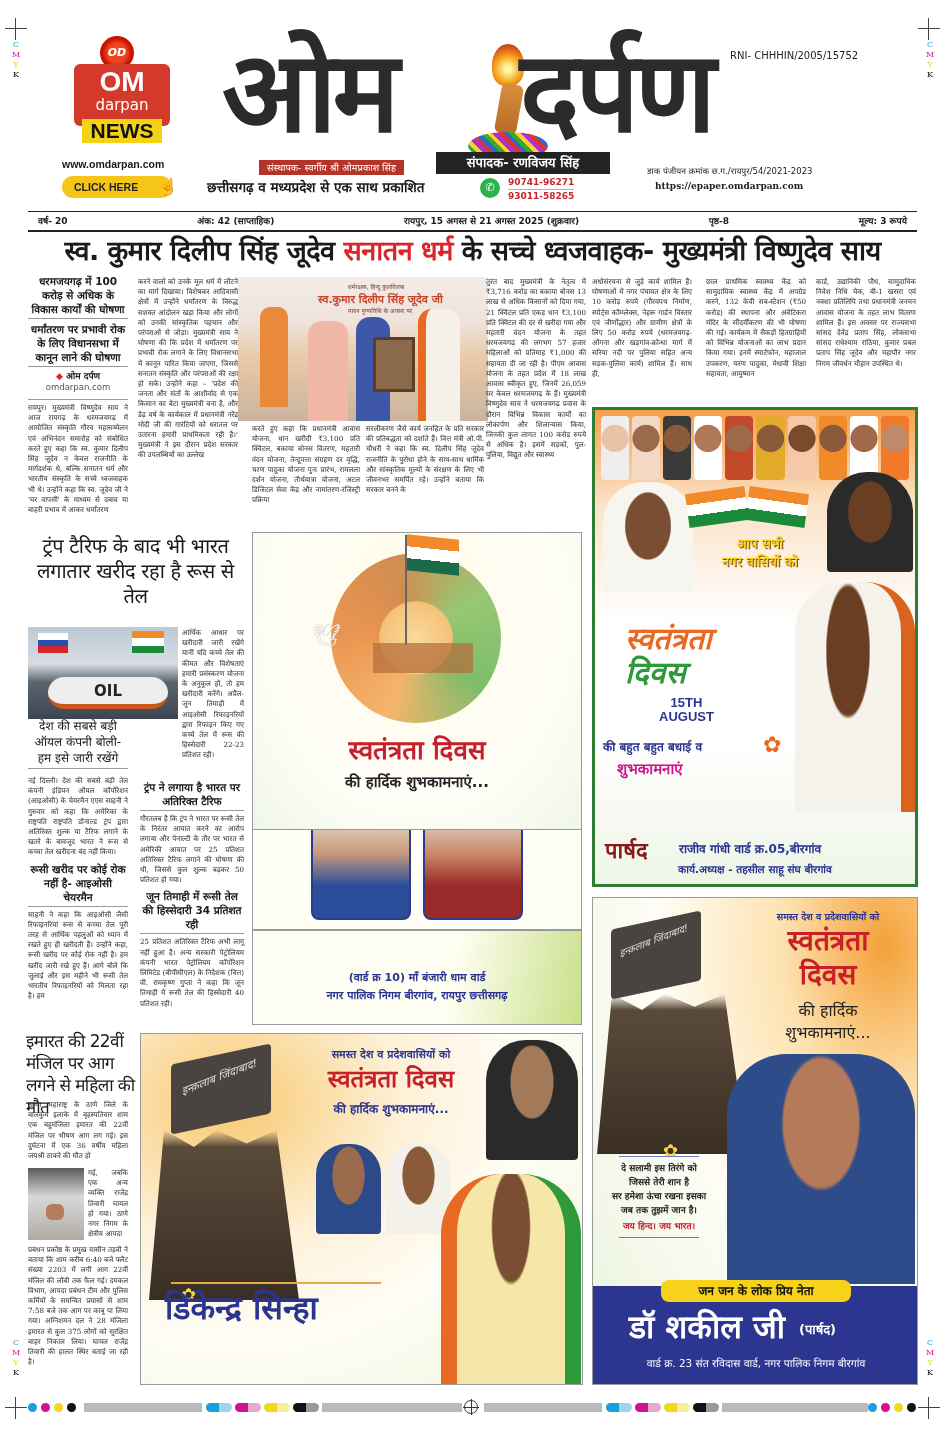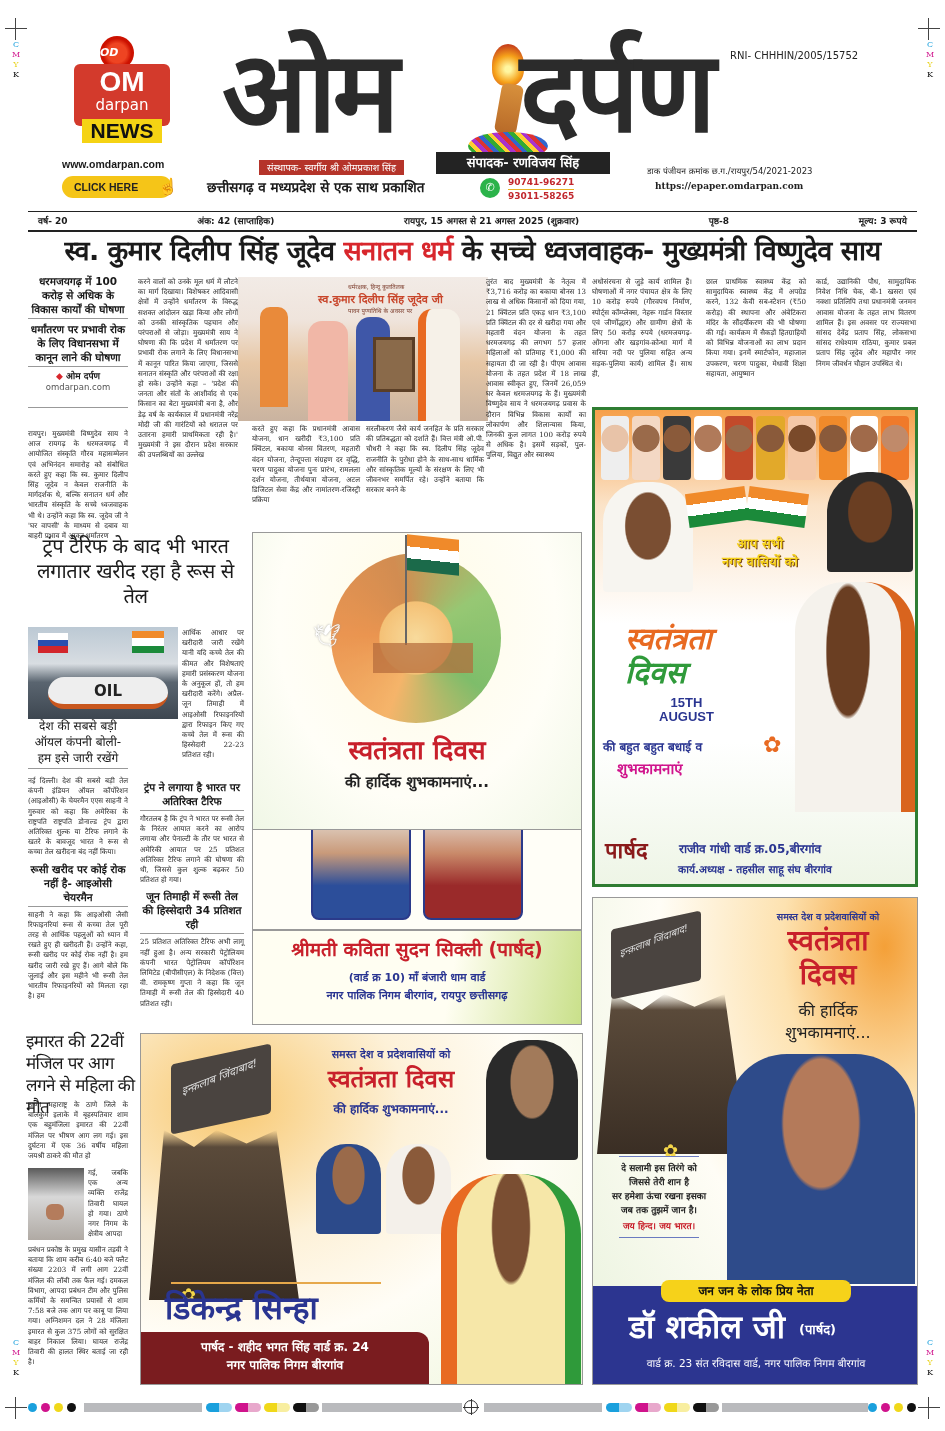--- a/index.html
+++ b/index.html
@@ -7,21 +7,21 @@
   body { position: relative; font-family: "DejaVu Sans", sans-serif; color: #1a1a1a; }
   .abs { position: absolute; }
   .cmyk { font-family: "DejaVu Serif", serif; font-size: 8px; line-height: 10px; text-align: center; width: 10px; }
   .cmyk span { display: block; }
   .reg-cross { width: 22px; height: 22px; }
   .reg-cross:before { content: ""; position: absolute; left: 10px; top: 0; width: 1px; height: 22px; background: #444; }
   .reg-cross:after { content: ""; position: absolute; top: 10px; left: 0; width: 22px; height: 1px; background: #444; }
 
   
   .logo-box { left: 62px; top: 36px; width: 110px; height: 100px; }
-  .logo-sun { position: absolute; left: 38px; top: 0; width: 34px; height: 34px; border-radius: 50%; background: radial-gradient(circle, #e42 40%, #c10 60%); color: #fff; font-size: 11px; font-weight: bold; text-align: left; line-height: 34px; font-style: italic; }
+  .logo-sun { position: absolute; left: 38px; top: 0; width: 34px; height: 34px; border-radius: 50%; background: radial-gradient(circle, #e42 40%, #c10 60%); color: #fff; font-size: 11px; font-weight: bold; text-align: center; line-height: 34px; font-style: italic; }
   .logo-red { position: absolute; left: 12px; top: 28px; width: 96px; height: 62px; background: #d33a2c; border-radius: 6px; text-align: center; color: #fff; }
   .logo-om { font-family: "Liberation Sans", sans-serif; font-weight: bold; font-size: 28px; line-height: 30px; margin-top: 3px; }
   .logo-darpan { font-size: 15px; line-height: 16px; }
   .logo-news { position: absolute; left: 20px; top: 83px; width: 80px; height: 24px; background: #f5d314; color: #111; font-weight: bold; font-size: 21px; text-align: center; line-height: 24px; font-family: "Liberation Sans", sans-serif; }
   .logo-url { left: 62px; top: 158px; font-size: 10.5px; font-weight: bold; font-family: "Liberation Sans", sans-serif; }
   .click-btn { left: 62px; top: 176px; width: 110px; height: 22px; background: #f5c518; border-radius: 12px; font-weight: bold; font-size: 10.5px; line-height: 22px; padding-left: 12px; color: #222; font-family: "Liberation Sans", sans-serif; }
   .hand-icon { position: absolute; right: -6px; top: 0; font-size: 16px; line-height: 22px; }
 
   .title-om { left: 222px; top: 32px; font-size: 112px; font-weight: bold; color: #2b2b2b; letter-spacing: -4px; line-height: 120px; }
   .title-darpan { left: 520px; top: 32px; font-size: 112px; font-weight: bold; color: #2b2b2b; letter-spacing: -4px; line-height: 120px; }
@@ -42,21 +42,21 @@
   .rule { left: 28px; right: 28px; height: 1px; background: #222; }
   .dateline { left: 28px; right: 28px; top: 213px; height: 16px; display: flex; justify-content: space-between; font-size: 9px; font-weight: bold; padding: 0 10px; line-height: 16px; }
 
   .headline { left: 28px; right: 28px; top: 232px; text-align: center; font-size: 27px; font-weight: bold; line-height: 38px; white-space: nowrap; letter-spacing: -0.5px; }
   .headline .red { color: #d8262c; }
 
   .col-text { font-family: "DejaVu Serif", serif; font-size: 7.1px; line-height: 10.2px; text-align: justify; color: #2a2a2a; }
   .subhead { font-size: 10.5px; font-weight: bold; text-align: center; line-height: 14px; border-bottom: 1px solid #999; padding-bottom: 2px; margin-bottom: 3px; }
   .byline { text-align: center; font-size: 9px; font-weight: bold; line-height: 12px; }
   .byline .diamond { color: #d8262c; }
-  .byline-url { text-align: center; font-size: 8.5px; color: #555; line-height: 11px; border-bottom: 1px solid #999; padding-bottom: 14px; margin-bottom: 21px; }
+  .byline-url { text-align: center; font-size: 8.5px; color: #555; line-height: 11px; border-bottom: 1px solid #999; padding-bottom: 6px; margin-bottom: 3px; }
   .section-head { font-size: 20px; font-weight: normal; line-height: 25px; text-align: center; letter-spacing: -0.4px; }
   .section-head-left { font-size: 17px; line-height: 22px; letter-spacing: -0.6px; }
 
   .photo { background: #ccc; overflow: hidden; }
   .ad { overflow: hidden; border: 1px solid #999; }
   .ad-red-title { color: #c8202b; font-weight: bold; text-align: center; }
   .ad-blue-title { color: #2a3591; font-weight: bold; }
 
   .color-bar { top: 1403px; height: 9px; }
 </style>
@@ -190,21 +190,20 @@
   <div style="position:absolute;left:120px;top:110px;width:100px;height:30px;background:#b36a3a;opacity:0.7"></div>
   <div style="position:absolute;left:60px;top:90px;font-size:22px;color:#fff;text-shadow:0 0 2px #999">🕊</div>
   <div class="ad-red-title" style="position:absolute;left:0;right:0;top:202px;font-size:26px;line-height:30px;text-shadow:0 0 3px #fff">स्वतंत्रता दिवस</div>
   <div style="position:absolute;left:0;right:0;top:238px;font-size:15px;font-weight:bold;text-align:center;color:#222">की हार्दिक शुभकामनाएं...</div>
 </div>
 <div class="abs ad" style="left:252px;top:830px;width:330px;height:100px;background:#fffef7;border-top:none">
   <div style="position:absolute;left:58px;top:-22px;width:100px;height:112px;border:2px solid #2b3a8a;border-radius:8px;background:linear-gradient(180deg,#e8e4de 0%,#c99a7a 40%,#2c4e9a 70%)"></div>
   <div style="position:absolute;left:170px;top:-22px;width:100px;height:112px;border:2px solid #2b3a8a;border-radius:8px;background:linear-gradient(180deg,#e8e4de 0%,#c98a6a 40%,#9a2a2a 70%)"></div>
 </div>
 <div class="abs ad" style="left:252px;top:930px;width:330px;height:95px;background:linear-gradient(100deg,#fffef2 60%,#c9e08a 100%)">
-  <div class="ad-red-title" style="position:absolute;left:0;right:0;top:6px;font-size:19px;line-height:24px">श्रीमती कविता सुदन सिक्ली (पार्षद)</div>
   <div style="position:absolute;left:0;right:0;top:38px;font-size:11px;font-weight:bold;text-align:center;color:#2a3591">(वार्ड क्र 10) माँ बंजारी धाम वार्ड</div>
   <div style="position:absolute;left:0;right:0;top:56px;font-size:11px;font-weight:bold;text-align:center;color:#2a3591">नगर पालिक निगम बीरगांव, रायपुर छत्तीसगढ़</div>
 </div>
 
 <div class="abs ad" style="left:592px;top:407px;width:326px;height:480px;border:3px solid #2f7d32;background:linear-gradient(180deg,#f6a04a 0%,#fbe3c8 20%,#ffffff 45%,#fff 70%,#eef5e6 100%)">
   <div style="position:absolute;left:6px;top:6px;right:6px;height:64px;display:flex;gap:3px">
     <div style="flex:1;background:radial-gradient(circle at 50% 35%,#e8c3a8 30%,#eee 32%);border-radius:4px"></div>
     <div style="flex:1;background:radial-gradient(circle at 50% 35%,#9a6a4a 30%,#f3d8c4 32%);border-radius:4px"></div>
     <div style="flex:1;background:radial-gradient(circle at 50% 35%,#8a5a3a 30%,#3a3a3a 32%);border-radius:4px"></div>
     <div style="flex:1;background:radial-gradient(circle at 50% 35%,#b07a5a 30%,#fff 32%);border-radius:4px"></div>
@@ -244,24 +243,20 @@
   <div style="position:absolute;left:40px;top:250px;font-size:18px;color:#f4d64a">✿</div>
   <div style="position:absolute;left:160px;top:12px;font-size:11px;font-weight:bold;color:#2a3591;width:180px;text-align:center">समस्त देश व प्रदेशवासियों को</div>
   <div class="ad-red-title" style="position:absolute;left:160px;top:30px;width:180px;font-size:24px;line-height:30px">स्वतंत्रता दिवस</div>
   <div style="position:absolute;left:160px;top:66px;width:180px;text-align:center;font-size:12px;font-weight:bold;color:#2a3591">की हार्दिक शुभकामनाएं...</div>
   <div style="position:absolute;left:345px;top:6px;width:92px;height:120px;background:radial-gradient(ellipse at 50% 35%,#a27a5a 32%,#2a2a2a 34%);border-radius:40px 40px 4px 4px"></div>
   <div style="position:absolute;left:175px;top:110px;width:65px;height:90px;background:radial-gradient(ellipse at 50% 35%,#9a6a4a 34%,#2c4a8a 36%);border-radius:30px 30px 4px 4px"></div>
   <div style="position:absolute;left:245px;top:110px;width:65px;height:90px;background:radial-gradient(ellipse at 50% 35%,#8a5a3a 34%,#f4f0ea 36%);border-radius:30px 30px 4px 4px"></div>
   <div style="position:absolute;left:300px;top:140px;width:140px;height:212px;background:radial-gradient(ellipse at 50% 25%,#7a4e32 24%,#f6e7a8 26%);border-left:16px solid #e86a22;border-right:16px solid #2f9a3a;border-radius:60px 60px 0 0"></div>
   <div style="position:absolute;left:30px;top:248px;width:210px;height:2px;background:#e6a84a"></div>
   <div class="ad-blue-title" style="position:absolute;left:24px;top:254px;font-size:32px;line-height:40px">डिकेन्द्र सिन्हा</div>
-  <div style="position:absolute;left:0;top:298px;width:288px;height:54px;background:#7a1c1f;border-radius:0 12px 0 0;color:#fff;text-align:center;font-weight:bold">
-    <div style="font-size:12px;line-height:18px;margin-top:6px">पार्षद - शहीद भगत सिंह वार्ड क्र. 24</div>
-    <div style="font-size:12px;line-height:18px">नगर पालिक निगम बीरगांव</div>
-  </div>
 </div>
 
 <div class="abs ad" style="left:592px;top:897px;width:326px;height:488px;background:radial-gradient(ellipse at 90% 10%,#f4a038 0%,#fde2b0 25%,#fffdf6 55%,#e8f2dc 100%)">
   <div style="position:absolute;left:18px;top:22px;width:90px;height:70px;background:#4a4440;transform:skewY(-12deg);border-radius:4px">
     <div style="color:#ddd;font-size:10px;padding:12px 8px;transform:rotate(-10deg);font-style:italic">इन्क़लाब जिंदाबाद!</div>
   </div>
   <div style="position:absolute;left:4px;top:96px;width:150px;height:160px;background:linear-gradient(180deg,transparent 0%,#5a4a3a 10%,#3a2e24 100%);clip-path:polygon(10% 0,30% 10%,45% 0,65% 8%,85% 0,100% 100%,0 100%)"></div>
   <div style="position:absolute;left:70px;top:242px;font-size:18px;color:#f4d64a">✿</div>
   <div style="position:absolute;left:150px;top:12px;width:170px;text-align:center;font-size:9.5px;font-weight:bold;color:#2a3591">समस्त देश व प्रदेशवासियों को</div>
   <div class="ad-red-title" style="position:absolute;left:150px;top:26px;width:170px;font-size:28px;line-height:34px">स्वतंत्रता</div>

